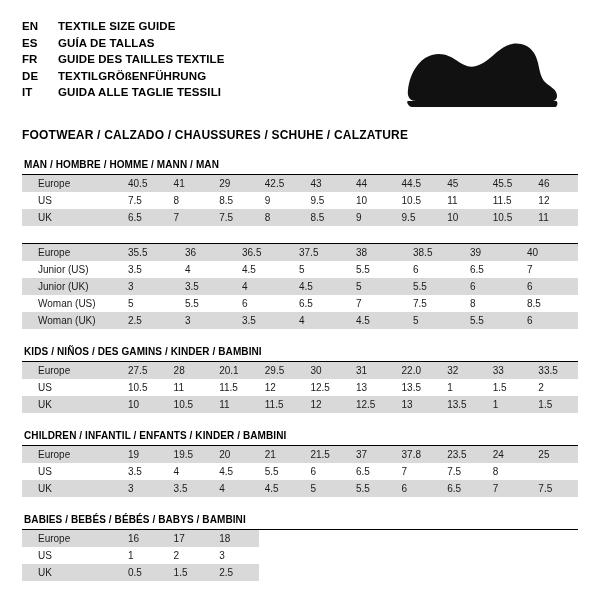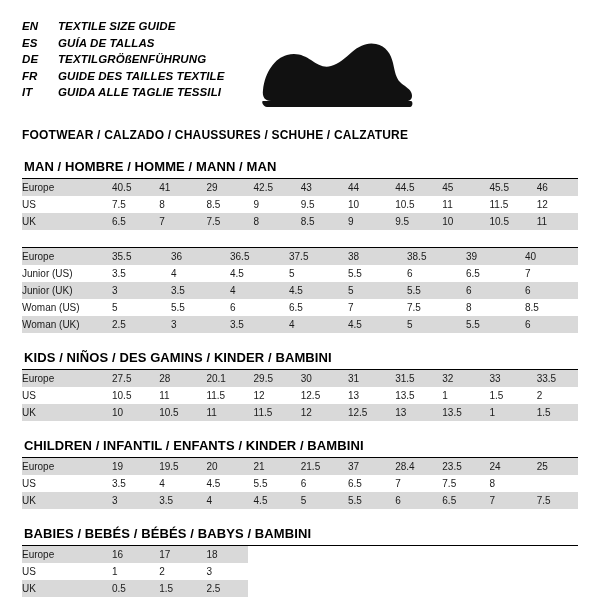--- a/index.html
+++ b/index.html
@@ -19,22 +19,21 @@
     width: 600px;
     height: 600px;
     box-sizing: border-box;
     padding: 18px 22px 0 22px;
   }
 
   
   .header {
     display: flex;
     align-items: flex-start;
-    justify-content: flex-start;
-    font-style: italic;
+    justify-content: space-between;
   }
   .lang-table {
     border-collapse: collapse;
   }
   .lang-table td {
     font-size: 11.5px;
     font-weight: bold;
     line-height: 16.5px;
     padding: 0;
     vertical-align: top;
@@ -54,21 +53,21 @@
     font-weight: bold;
     margin-top: 14px;
     letter-spacing: 0.2px;
   }
 
   
   .section {
     margin-top: 17px;
   }
   .section-title {
-    font-size: 13px;
+    font-size: 10px;
     font-weight: bold;
     padding: 0 0 4px 2px;
     letter-spacing: 0.1px;
   }
   .divider {
     height: 1px;
     background: #000000;
     width: 100%;
   }
   table.sizes {
@@ -81,21 +80,21 @@
     height: 17px;
     padding: 0 0 0 6px;
     color: #1a1a1a;
     white-space: nowrap;
   }
   table.sizes tr.shaded td {
     background: #d9d9d9;
   }
   table.sizes td.label {
     width: 84px;
-    padding-left: 0;
+    padding-left: 16px;
     margin-top: 28px;
   }
   
   .filler {
     background: #ffffff !important;
   }
 </style>
 </head>
 <body>
 
@@ -106,26 +105,26 @@
       <tbody>
         <tr>
           <td class="lang-code">EN</td>
           <td>TEXTILE SIZE GUIDE</td>
         </tr>
         <tr>
           <td class="lang-code">ES</td>
           <td>GUÍA DE TALLAS</td>
         </tr>
         <tr>
+          <td class="lang-code">FR</td>
+          <td>GUIDE DES TAILLES TEXTILE</td>
+        </tr>
+        <tr>
           <td class="lang-code">DE</td>
           <td>TEXTILGRÖßENFÜHRUNG</td>
-        </tr>
-        <tr>
-          <td class="lang-code">FR</td>
-          <td>GUIDE DES TAILLES TEXTILE</td>
         </tr>
         <tr>
           <td class="lang-code">IT</td>
           <td>GUIDA ALLE TAGLIE TESSILI</td>
         </tr>
       </tbody>
     </table>
 
     <svg class="shoe-art" viewBox="0 0 190 86">
       <path fill="#111111" d="M38 62 C40 44 50 30 62 27 C72 24 80 28 86 32 C93 37 99 40 106 38 C114 36 120 30 127 24 C134 18 142 14 151 16 C161 18 166 26 168 35 C170 44 171 50 175 54 C179 58 184 60 186 64 C188 68 187 72 183 73 L46 73 C40 73 37 69 38 62 Z"></path>
@@ -252,21 +251,21 @@
     <table class="sizes">
       <tbody>
         <tr class="shaded">
           <td class="label">Europe</td>
           <td>27.5</td>
           <td>28</td>
           <td>20.1</td>
           <td>29.5</td>
           <td>30</td>
           <td>31</td>
-          <td>31.5</td>
+          <td>22.0</td>
           <td>32</td>
           <td>33</td>
           <td>33.5</td>
         </tr>
         <tr>
           <td class="label">US</td>
           <td>10.5</td>
           <td>11</td>
           <td>11.5</td>
           <td>12</td>
@@ -300,21 +299,21 @@
     <table class="sizes">
       <tbody>
         <tr class="shaded">
           <td class="label">Europe</td>
           <td>19</td>
           <td>19.5</td>
           <td>20</td>
           <td>21</td>
           <td>21.5</td>
           <td>37</td>
-          <td>28.4</td>
+          <td>37.8</td>
           <td>23.5</td>
           <td>24</td>
           <td>25</td>
         </tr>
         <tr>
           <td class="label">US</td>
           <td>3.5</td>
           <td>4</td>
           <td>4.5</td>
           <td>5.5</td>

